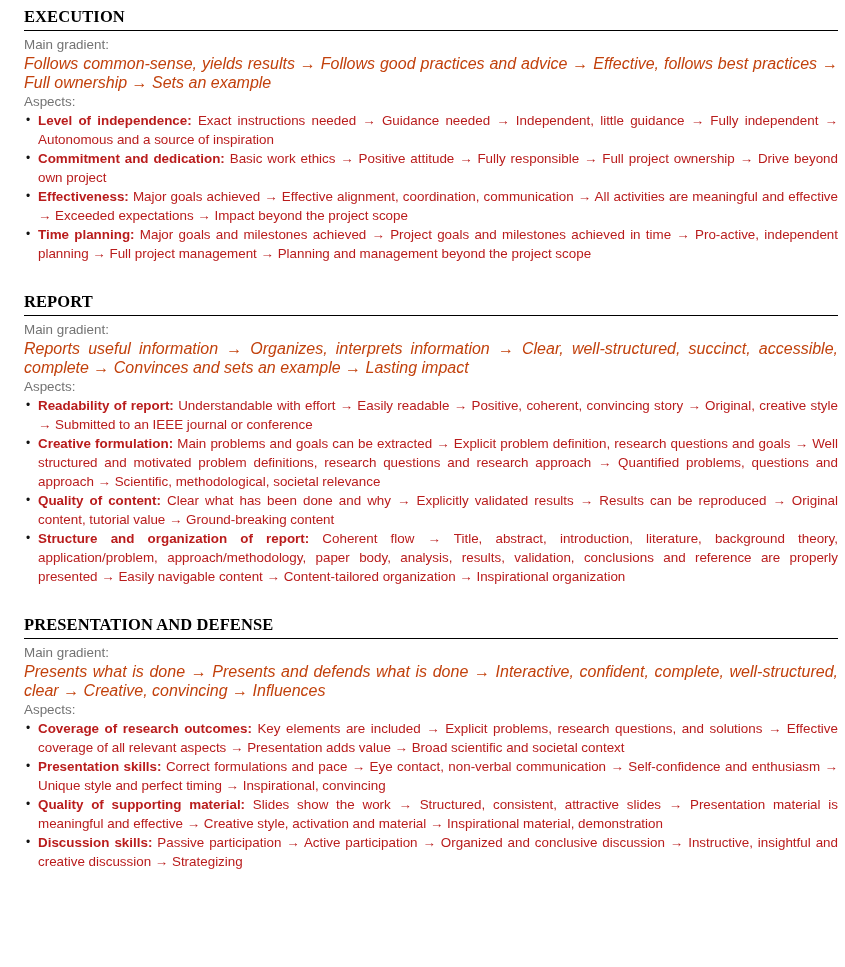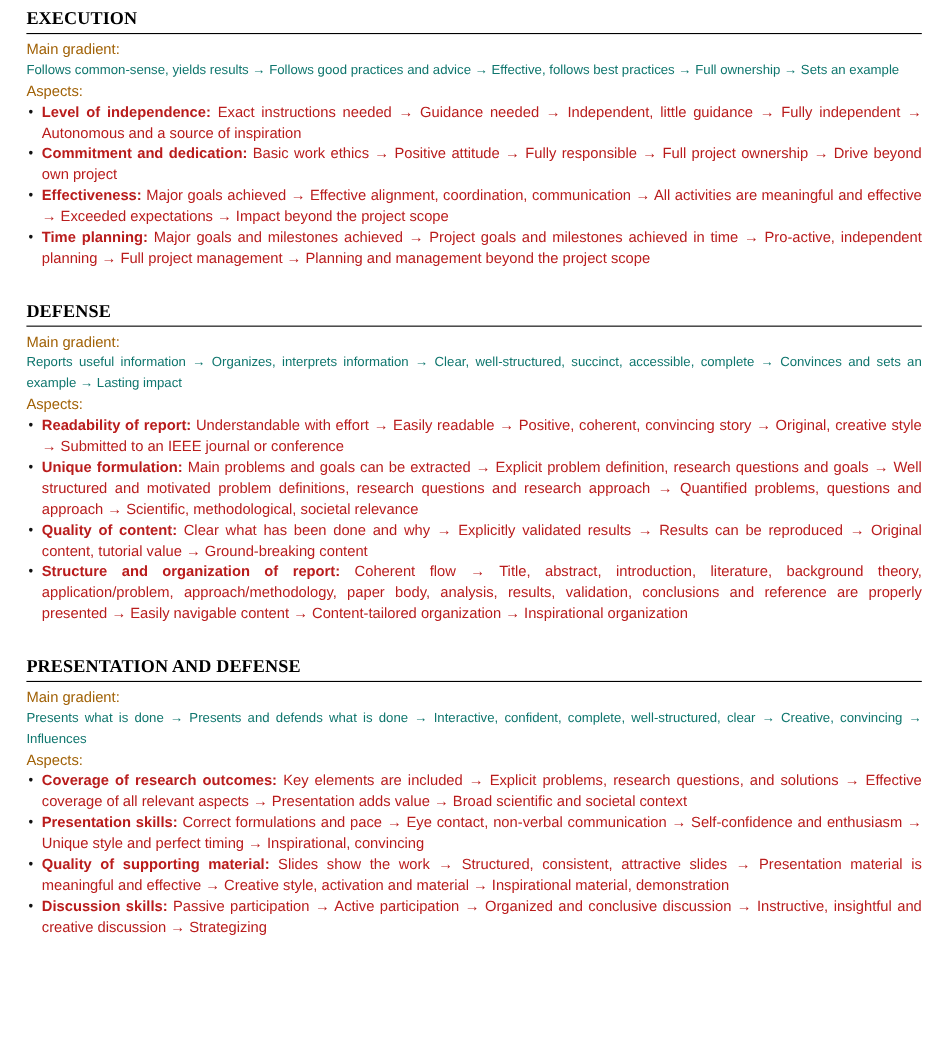--- a/index.html
+++ b/index.html
@@ -40,31 +40,32 @@
     border: 0;
     border-top: 1.6px solid #000000;
     margin: 0 0 4px 0;
     width: 814px;
   }
 
   .label {
     font-size: 13.4px;
     line-height: 19px;
     margin: 0;
-    color: #a16207;
+    color: #737373;
   }
 
   .gradient {
-    font-size: 12px;
+    font-size: 16px;
     line-height: 19px;
+    font-style: italic;
     text-align: justify;
     text-justify: inter-word;
     margin: 0;
     width: 814px;
-    color: #0f766e;
+    color: #c2410c;
     -webkit-hyphens: auto;
     hyphens: auto;
   }
 
   ul.aspects {
     list-style: none;
     margin: 0;
     padding: 0;
     width: 814px;
   }
@@ -109,28 +110,28 @@
     <p class="label">Aspects:</p>
     <ul class="aspects">
       <li><span class="aspect-name">Level of independence:</span><span class="aspect-text"> Exact instructions needed → Guidance needed → Independent, little guidance → Fully independent → Autonomous and a source of inspiration</span></li>
       <li><span class="aspect-name">Commitment and dedication:</span><span class="aspect-text"> Basic work ethics → Positive attitude → Fully responsible → Full project ownership → Drive beyond own project</span></li>
       <li><span class="aspect-name">Effectiveness:</span><span class="aspect-text"> Major goals achieved → Effective alignment, coordination, communication → All activities are meaningful and effective → Exceeded expectations → Impact beyond the project scope</span></li>
       <li><span class="aspect-name">Time planning:</span><span class="aspect-text"> Major goals and milestones achieved → Project goals and milestones achieved in time → Pro-active, independent planning → Full project management → Planning and management beyond the project scope</span></li>
     </ul>
   </div>
 
   <div class="section">
-    <h2 class="section-heading">DEFENSE</h2>
+    <h2 class="section-heading">REPORT</h2>
     <hr class="section-rule">
     <p class="label">Main gradient:</p>
     <p class="gradient">Reports useful information → Organizes, interprets information → Clear, well-structured, succinct, accessible, complete → Convinces and sets an example → Lasting impact</p>
     <p class="label">Aspects:</p>
     <ul class="aspects">
       <li><span class="aspect-name">Readability of report:</span><span class="aspect-text"> Understandable with effort → Easily readable → Positive, coherent, convincing story → Original, creative style → Submitted to an IEEE journal or conference</span></li>
-      <li><span class="aspect-name">Unique formulation:</span><span class="aspect-text"> Main problems and goals can be extracted → Explicit problem definition, research questions and goals → Well structured and motivated problem definitions, research questions and research approach → Quantified problems, questions and approach → Scientific, methodological, societal relevance</span></li>
+      <li><span class="aspect-name">Creative formulation:</span><span class="aspect-text"> Main problems and goals can be extracted → Explicit problem definition, research questions and goals → Well structured and motivated problem definitions, research questions and research approach → Quantified problems, questions and approach → Scientific, methodological, societal relevance</span></li>
       <li><span class="aspect-name">Quality of content:</span><span class="aspect-text"> Clear what has been done and why → Explicitly validated results → Results can be reproduced → Original content, tutorial value → Ground-breaking content</span></li>
       <li><span class="aspect-name">Structure and organization of report:</span><span class="aspect-text"> Coherent flow → Title, abstract, introduction, literature, background theory, application/problem, approach/methodology, paper body, analysis, results, validation, conclusions and reference are properly presented → Easily navigable content → Content-tailored organization → Inspirational organization</span></li>
     </ul>
   </div>
 
   <div class="section">
     <h2 class="section-heading">PRESENTATION AND DEFENSE</h2>
     <hr class="section-rule">
     <p class="label">Main gradient:</p>
     <p class="gradient">Presents what is done → Presents and defends what is done → Interactive, confident, complete, well-structured, clear → Creative, convincing → Influences</p>

